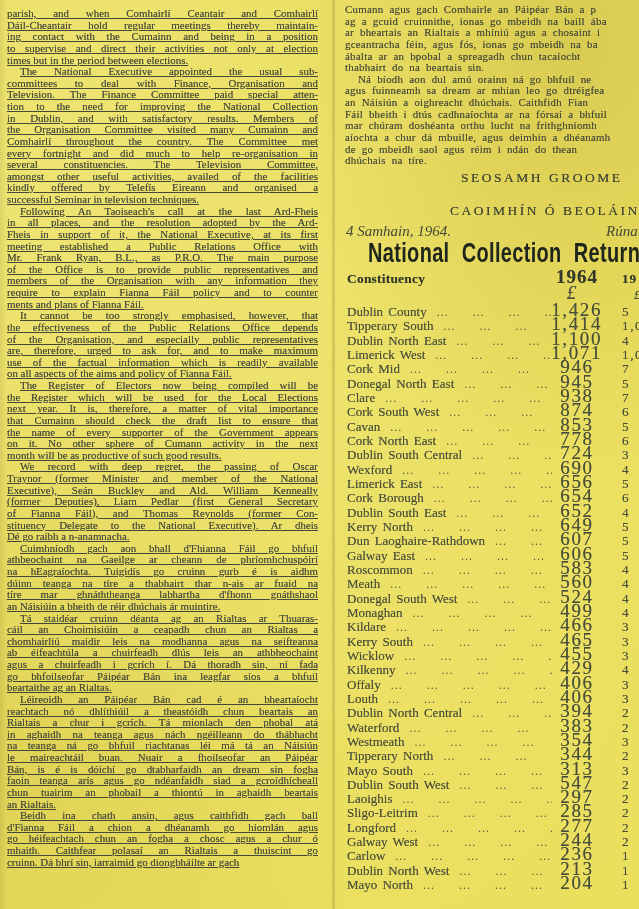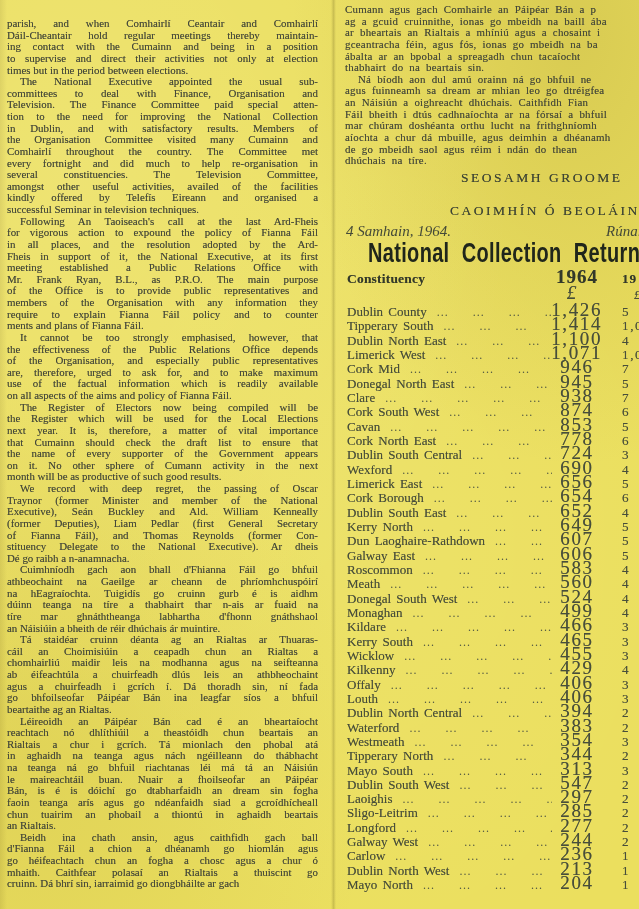--- a/index.html
+++ b/index.html
@@ -16,21 +16,21 @@
       linear-gradient(90deg, rgba(110,95,25,0.14) 0px, rgba(110,95,25,0.0) 7px),
       #ebdf5e;
     font-family:"Liberation Serif", serif;
     color:#44483a;
   }
   .crease{
     position:absolute;left:331px;top:0;width:5px;height:909px;
     background:linear-gradient(90deg, transparent, rgba(90,80,20,0.22), transparent);
   }
   
-  .col-left{position:absolute;left:7px;top:18px;width:311px;}
+  .col-left{position:absolute;left:7px;top:8px;width:311px;text-decoration:underline;}
   .line{
     font-size:10.9px;line-height:11.62px;
     text-align:justify;text-align-last:justify;-moz-text-align-last:justify;
     text-shadow:0 0 0.4px rgba(60,62,45,0.55);
     white-space:normal;
   }
   .line.plast{text-align-last:left;-moz-text-align-last:left;}
   .line.pfirst{text-indent:13px;}
   
   .col-right{position:absolute;left:345px;top:4px;width:340px;}
@@ -98,21 +98,20 @@
       <div class="line">tion to the need for improving the National Collection</div>
       <div class="line">in Dublin, and with satisfactory results. Members of</div>
       <div class="line">the Organisation Committee visited many Cumainn and</div>
       <div class="line">Comhairlí throughout the country. The Committee met</div>
       <div class="line">every fortnight and did much to help re-organisation in</div>
       <div class="line">several constituencies. The Television Committee,</div>
       <div class="line">amongst other useful activities, availed of the facilities</div>
       <div class="line">kindly offered by Telefís Eireann and organised a</div>
       <div class="line plast">successful Seminar in television techniques.</div>
       <div class="line pfirst">Following An Taoiseach's call at the last Ard-Fheis</div>
-      <div class="line">for vigorous action to expound the policy of Fianna Fáil</div>
       <div class="line">in all places, and the resolution adopted by the Ard-</div>
       <div class="line">Fheis in support of it, the National Executive, at its first</div>
       <div class="line">meeting established a Public Relations Office with</div>
       <div class="line">Mr. Frank Ryan, B.L., as P.R.O. The main purpose</div>
       <div class="line">of the Office is to provide public representatives and</div>
       <div class="line">members of the Organisation with any information they</div>
       <div class="line">require to explain Fianna Fáil policy and to counter</div>
       <div class="line plast">ments and plans of Fianna Fáil.</div>
       <div class="line pfirst">It cannot be too strongly emphasised, however, that</div>
       <div class="line">the effectiveness of the Public Relations Office depends</div>

